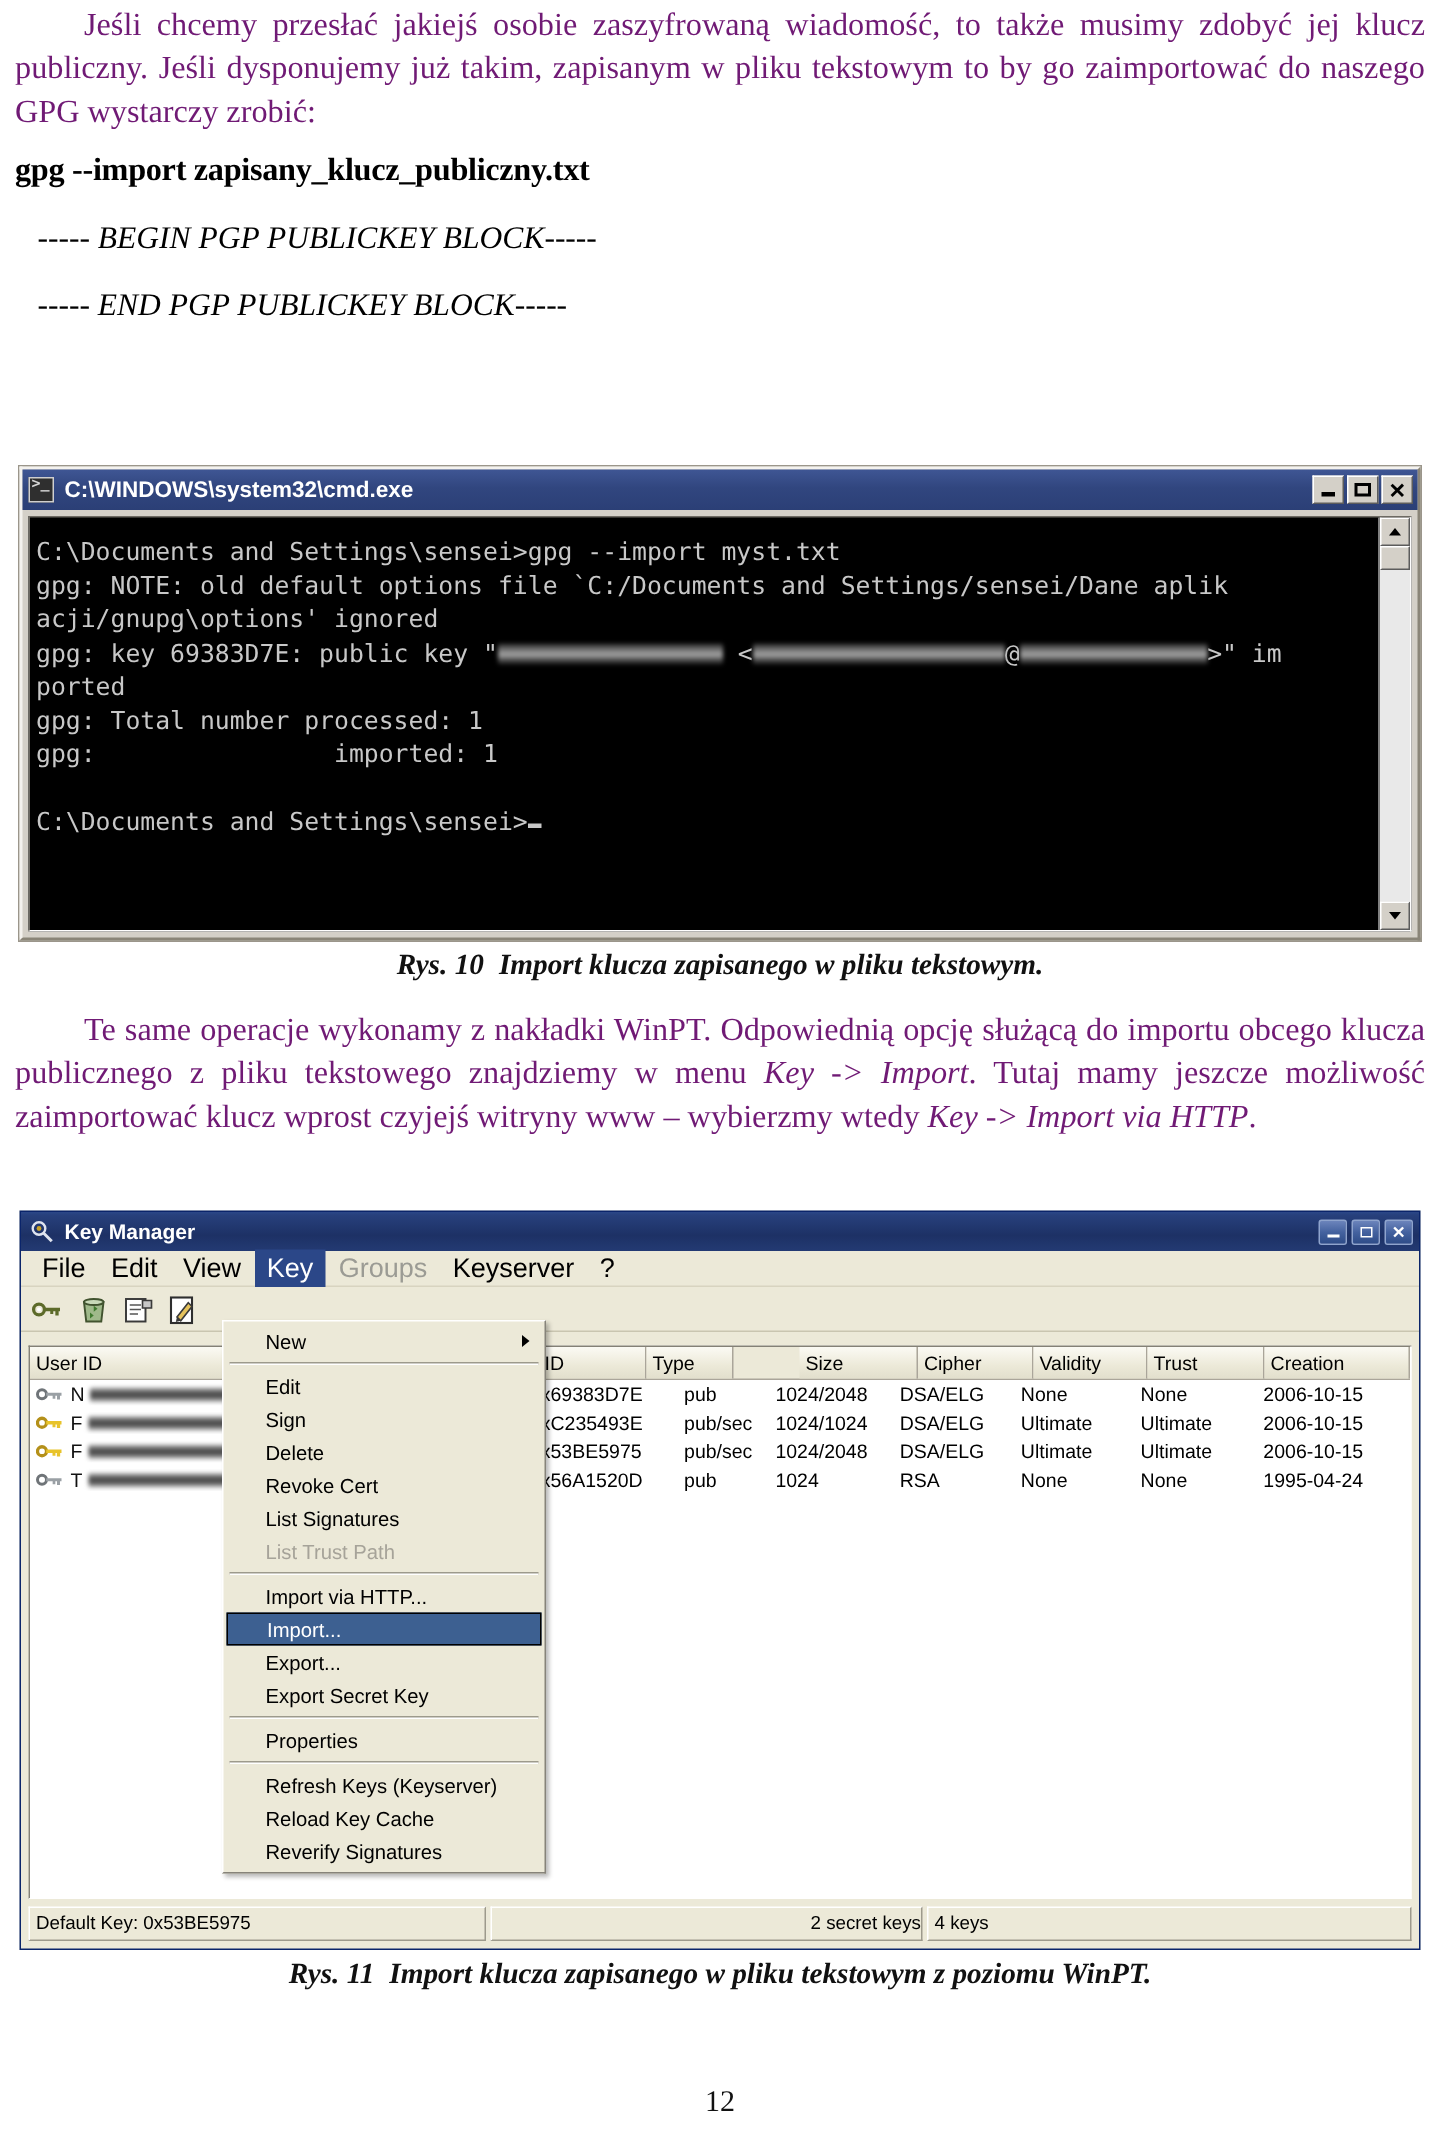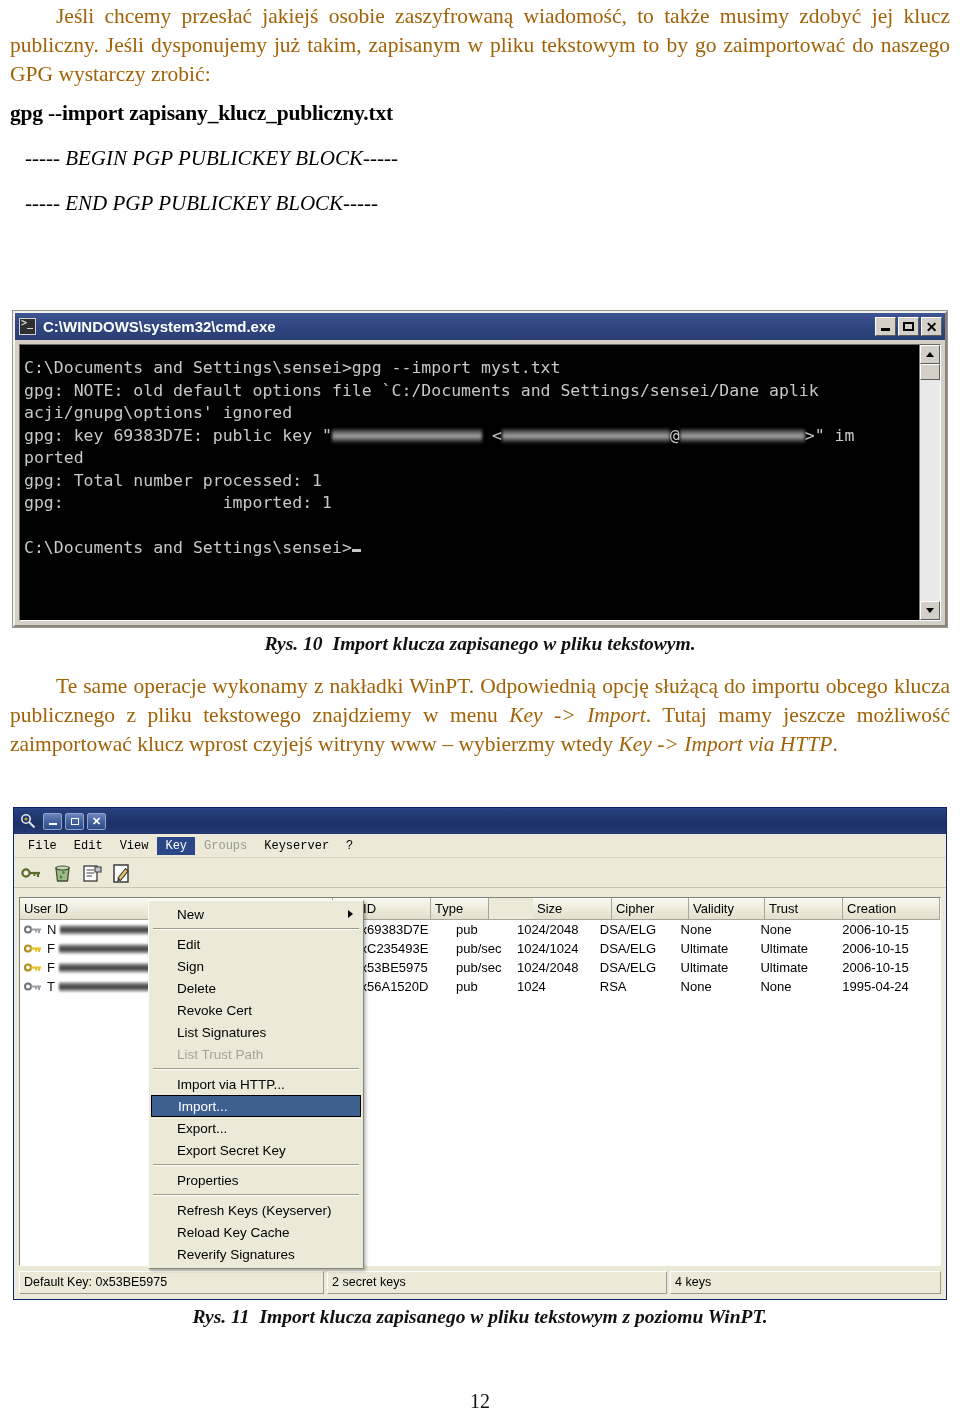--- a/index.html
+++ b/index.html
@@ -30,21 +30,21 @@
     left: 10px;
     right: 10px;
     width: 940px;
   }
   .para {
     font-family: "Liberation Serif", serif;
     font-size: 21.5px;
     line-height: 29px;
     text-align: justify;
     margin: 0 0 9px 0;
-    color: #a16207;
+    color: #701a75;
   }
   .para.indent { text-indent: 46px; }
   .para .ital { font-style: italic; }
   .cmdline {
     font-family: "Liberation Serif", serif;
     font-weight: bold;
     font-size: 21.5px;
     line-height: 29px;
     margin: 10px 0 12px 0;
     letter-spacing: -0.2px;
@@ -280,22 +280,22 @@
     background: #ece9d8;
     display: flex;
     align-items: center;
     padding-left: 6px;
     border-bottom: 1px solid #d8d4c0;
     box-sizing: border-box;
     position: relative;
     z-index: 5;
   }
   .km-menubar .mi {
-    font-family: Liberation Mono, monospace;
-    font-size: 12px;
+    font-family: Liberation Sans, sans-serif;
+    font-size: 18px;
     color: #000;
     padding: 2px 8px;
     margin-right: 1px;
     white-space: nowrap;
   }
   .km-menubar .mi.sel { background: #2b4788; color: #ffffff; }
   .km-menubar .mi.disabled { color: #9b9b94; }
 
   .km-toolbar {
     height: 30px;
@@ -404,21 +404,20 @@
     width: 216px;
     background: #ece9d8;
     border-top: 1px solid #ffffff;
     border-left: 1px solid #ffffff;
     border-right: 1px solid #86837a;
     border-bottom: 1px solid #86837a;
     box-shadow: 2px 2px 3px rgba(0,0,0,0.28);
     z-index: 20;
     padding: 2px 0 3px 0;
     box-sizing: border-box;
-    margin-top: 20px;
   }
   .dd-item {
     height: 22px;
     display: flex;
     align-items: center;
     padding-left: 28px;
     font-family: "Liberation Sans", sans-serif;
     font-size: 13.5px;
     color: #000;
     position: relative;
@@ -514,20 +513,21 @@
   <div class="kmwin">
 
     <div class="km-titlebar">
       <span class="km-ico">
         <svg width="17" height="17" viewBox="0 0 17 17">
           <circle cx="6" cy="6" r="4.2" fill="none" stroke="#dfe4ef" stroke-width="1.6"></circle>
           <line x1="9" y1="9" x2="14.5" y2="14.5" stroke="#dfe4ef" stroke-width="2"></line>
           <circle cx="6" cy="6" r="1.6" fill="#c9a227"></circle>
         </svg>
       </span>
+      <span class="km-title">Key Manager</span>
       <span class="km-btns">
         <span class="km-btn">
             <span class="b-min"></span>
           </span>
         <span class="km-btn">
             <span class="b-max"></span>
           </span>
         <span class="km-btn">✕</span>
       </span>
     </div>
@@ -707,21 +707,21 @@
       <div class="dd-sep"></div>
       <div class="dd-item">Properties</div>
       <div class="dd-sep"></div>
       <div class="dd-item">Refresh Keys (Keyserver)</div>
       <div class="dd-item">Reload Key Cache</div>
       <div class="dd-item">Reverify Signatures</div>
     </div>
 
     <div class="km-statusbar">
       <div class="sb-pane" style="width:305px;">Default Key: 0x53BE5975</div>
-      <div class="sb-pane" style="width:340px;">2 secret keys</div>
+      <div class="sb-pane" style="width:288px;text-align:right;">2 secret keys</div>
       <div class="sb-pane" style="flex:1 1 auto;">4 keys</div>
     </div>
 
   </div>
 
   <div class="caption" style="position:absolute; left:0; right:0; top:1306px;">
     <span class="capnum">Rys. 11</span><span>Import klucza zapisanego w pliku tekstowym z poziomu WinPT.</span>
   </div>
 
   <div class="pagenum" style="top:1390px;">12</div>

